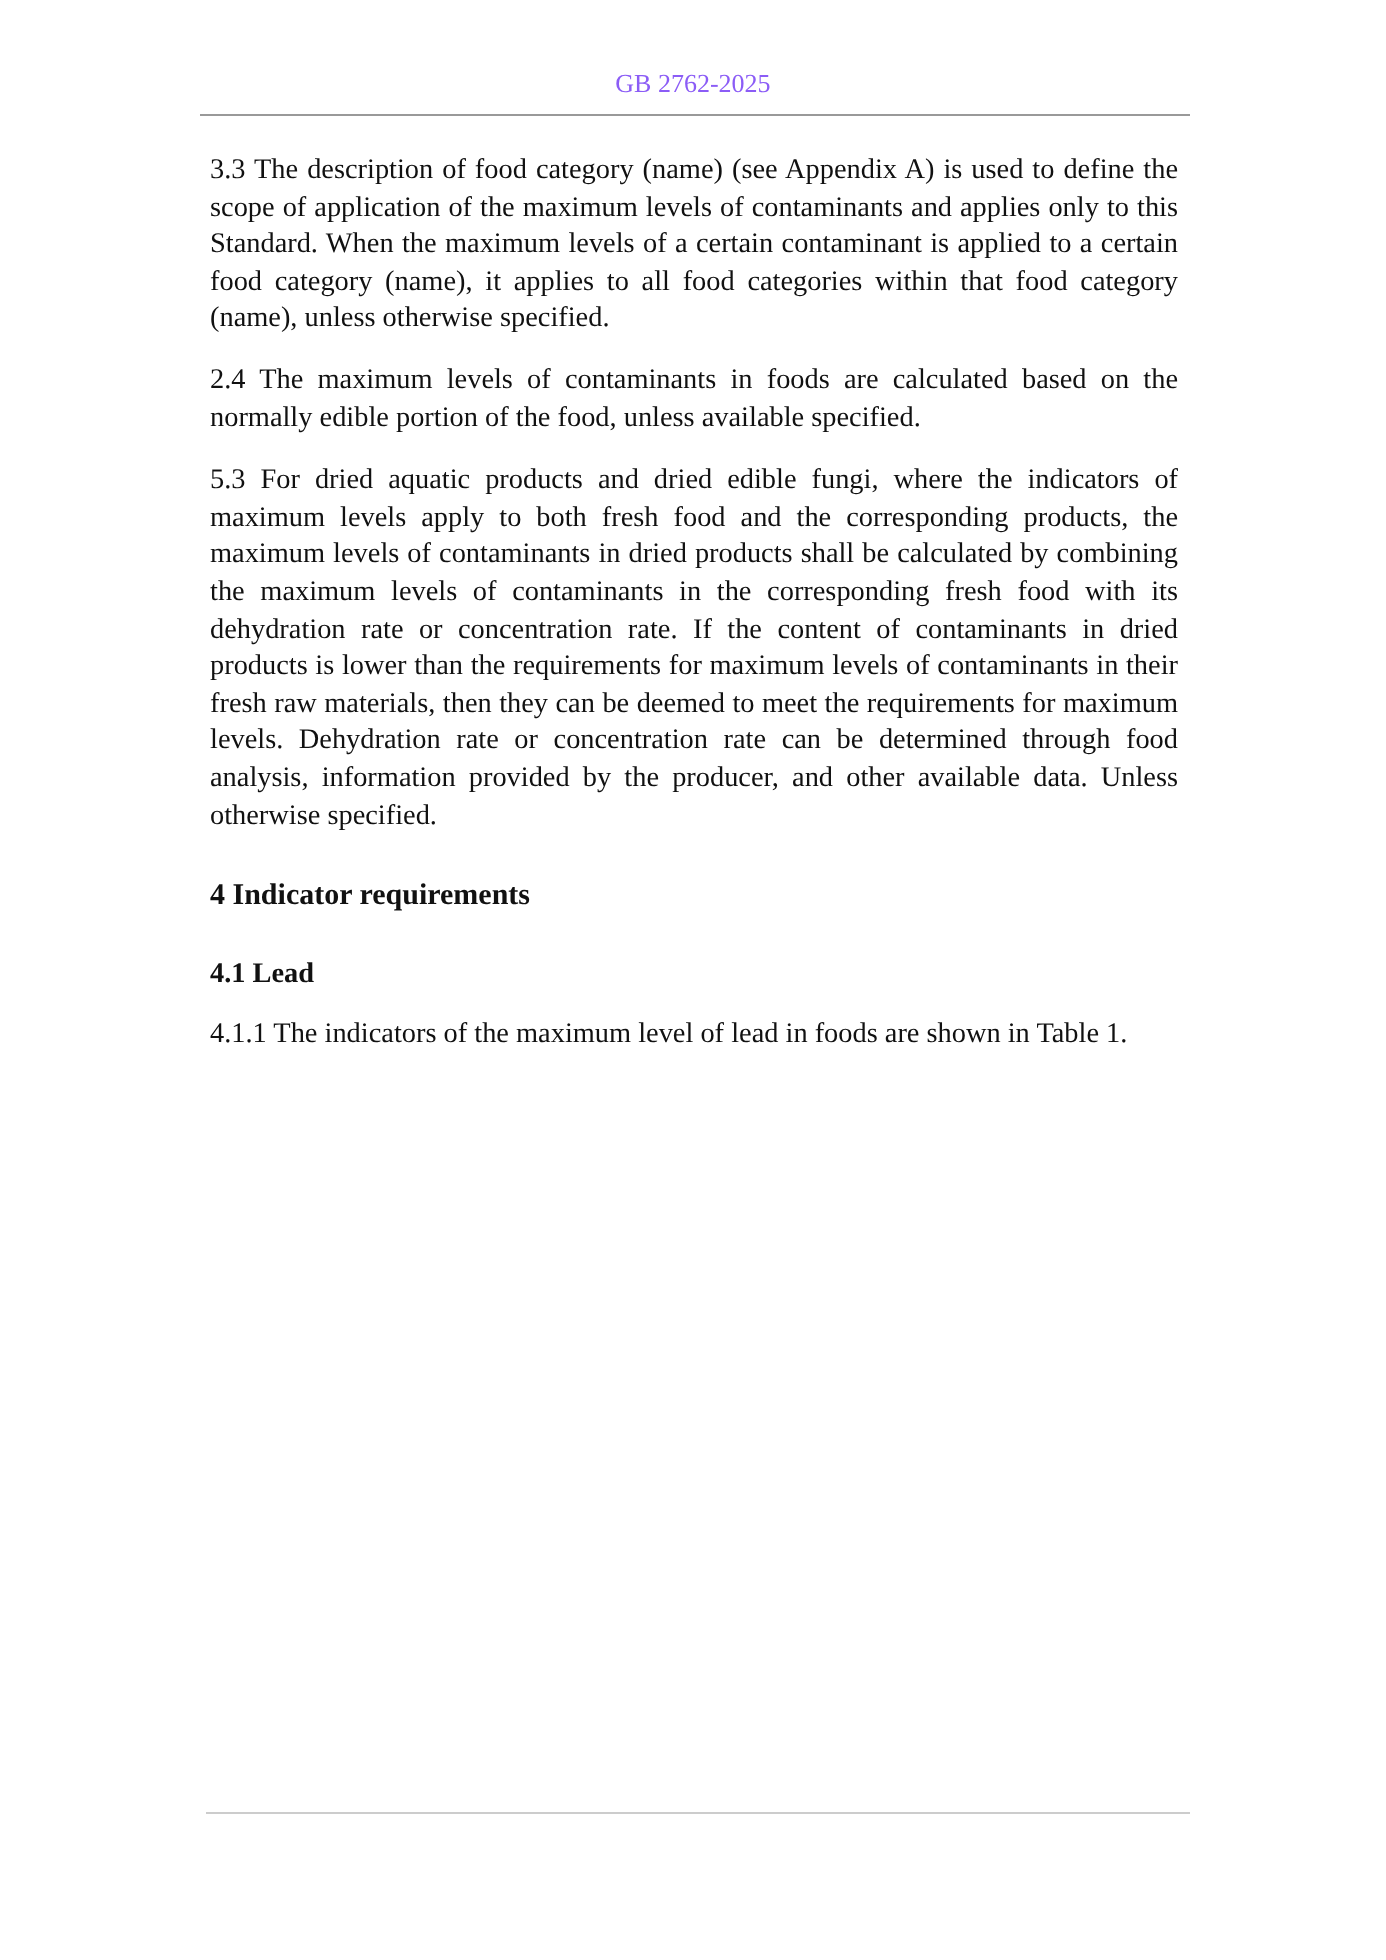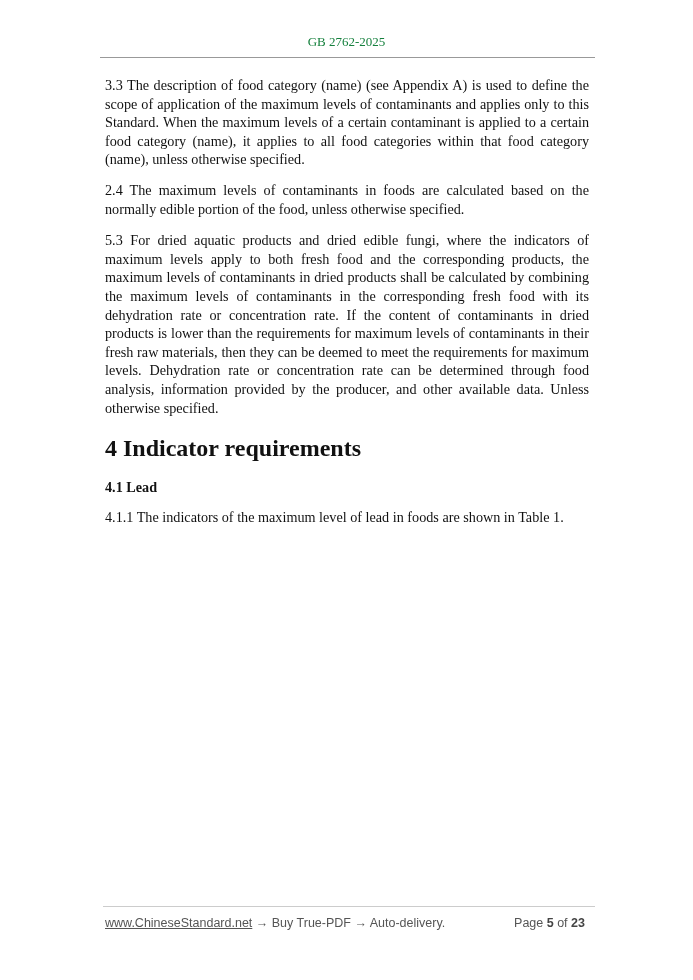--- a/index.html
+++ b/index.html
@@ -1,32 +1,32 @@
 <!DOCTYPE html>
 <html><head>
   <meta charset="utf-8">
   <style>
     html, body { margin: 0; padding: 0; background: #ffffff; }
     body { width: 693px; height: 980px; position: relative; overflow: hidden; }
     .page { position: absolute; left: 0; top: 0; width: 693px; height: 980px; background: #fff; }
     .header-title {
       position: absolute; left: 0; width: 693px; top: 34px; text-align: center;
-      font-family: "Liberation Serif", serif; font-size: 13px; color: #15803d;
+      font-family: "Liberation Serif", serif; font-size: 13px; color: #8b5cf6;
     }
     .header-rule {
       position: absolute; left: 100px; width: 495px; top: 57px; height: 1px; background: #999;
     }
     .body {
       position: absolute; left: 105px; width: 484px; top: 76px;
       font-family: "Liberation Serif", serif; font-size: 14.2px; line-height: 18.6px; color: #111;
     }
     .para { margin: 0 0 12.5px 0; text-align: justify; }
     .para b { font-weight: normal; }
     .h1 {
-      font-family: "Liberation Serif", serif; font-weight: bold; font-size: 24px;
+      font-family: "Liberation Serif", serif; font-weight: bold; font-size: 15px;
       margin: 19px 0 0 0; line-height: 24px;
     }
     .h2 {
       font-family: "Liberation Serif", serif; font-weight: bold; font-size: 14.2px;
       margin: 18px 0 12px 0; line-height: 18px;
     }
     .after-h2 { margin-top: 12px; }
     .footer-rule {
       position: absolute; left: 103px; width: 492px; top: 906px; height: 1px; background: #ccc;
     }
@@ -45,40 +45,29 @@
   <div class="header-title">GB 2762-2025</div>
   <div class="header-rule"></div>
 
   <div class="body">
     <p class="para">
       <b>3.3</b>
       <span>The description of food category (name) (see Appendix A) is used to define the scope of application of the maximum levels of contaminants and applies only to this Standard. When the maximum levels of a certain contaminant is applied to a certain food category (name), it applies to all food categories within that food category (name), unless otherwise specified.</span>
     </p>
     <p class="para">
       <b>2.4</b>
-      <span>The maximum levels of contaminants in foods are calculated based on the normally edible portion of the food, unless otherwise specified.</span>
+      <span>The maximum levels of contaminants in foods are calculated based on the normally edible portion of the food, unless available specified.</span>
     </p>
     <p class="para">
       <b>5.3</b>
       <span>For dried aquatic products and dried edible fungi, where the indicators of maximum levels apply to both fresh food and the corresponding products, the maximum levels of contaminants in dried products shall be calculated by combining the maximum levels of contaminants in the corresponding fresh food with its dehydration rate or concentration rate. If the content of contaminants in dried products is lower than the requirements for maximum levels of contaminants in their fresh raw materials, then they can be deemed to meet the requirements for maximum levels. Dehydration rate or concentration rate can be determined through food analysis, information provided by the producer, and other available data. Unless otherwise specified.</span>
     </p>
 
     <div class="h1">4 Indicator requirements</div>
     <div class="h2">4.1 Lead</div>
     <p class="para after-h2">
       <b>4.1.1</b>
       <span>The indicators of the maximum level of lead in foods are shown in Table 1.</span>
     </p>
   </div>
 
   <div class="footer-rule"></div>
-  <div class="footer">
-    <span>
-      <a>www.ChineseStandard.net</a><span> → Buy True-PDF → Auto-delivery.</span>
-    </span>
-    <span>
-      <span>Page</span>
-      <span class="num">5</span>
-      <span>of</span>
-      <span class="num">23</span>
-    </span>
-  </div>
 </div>
 
 </body></html>

